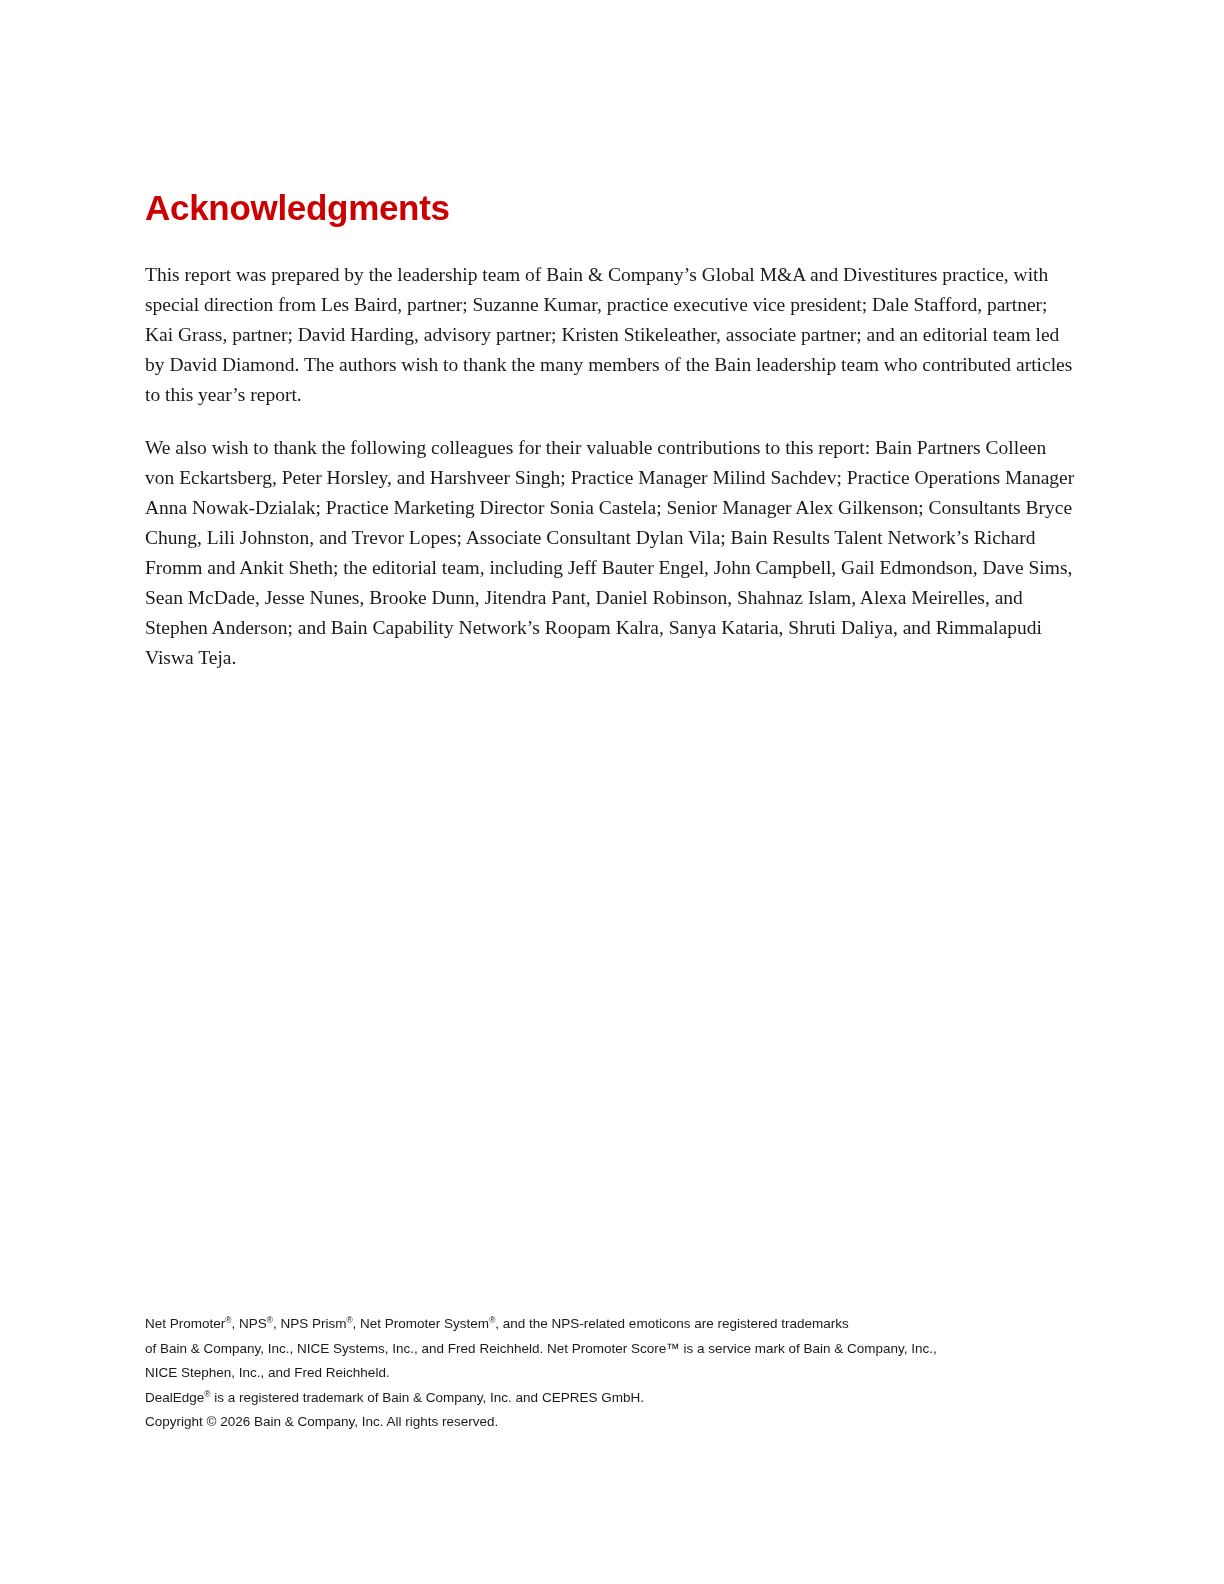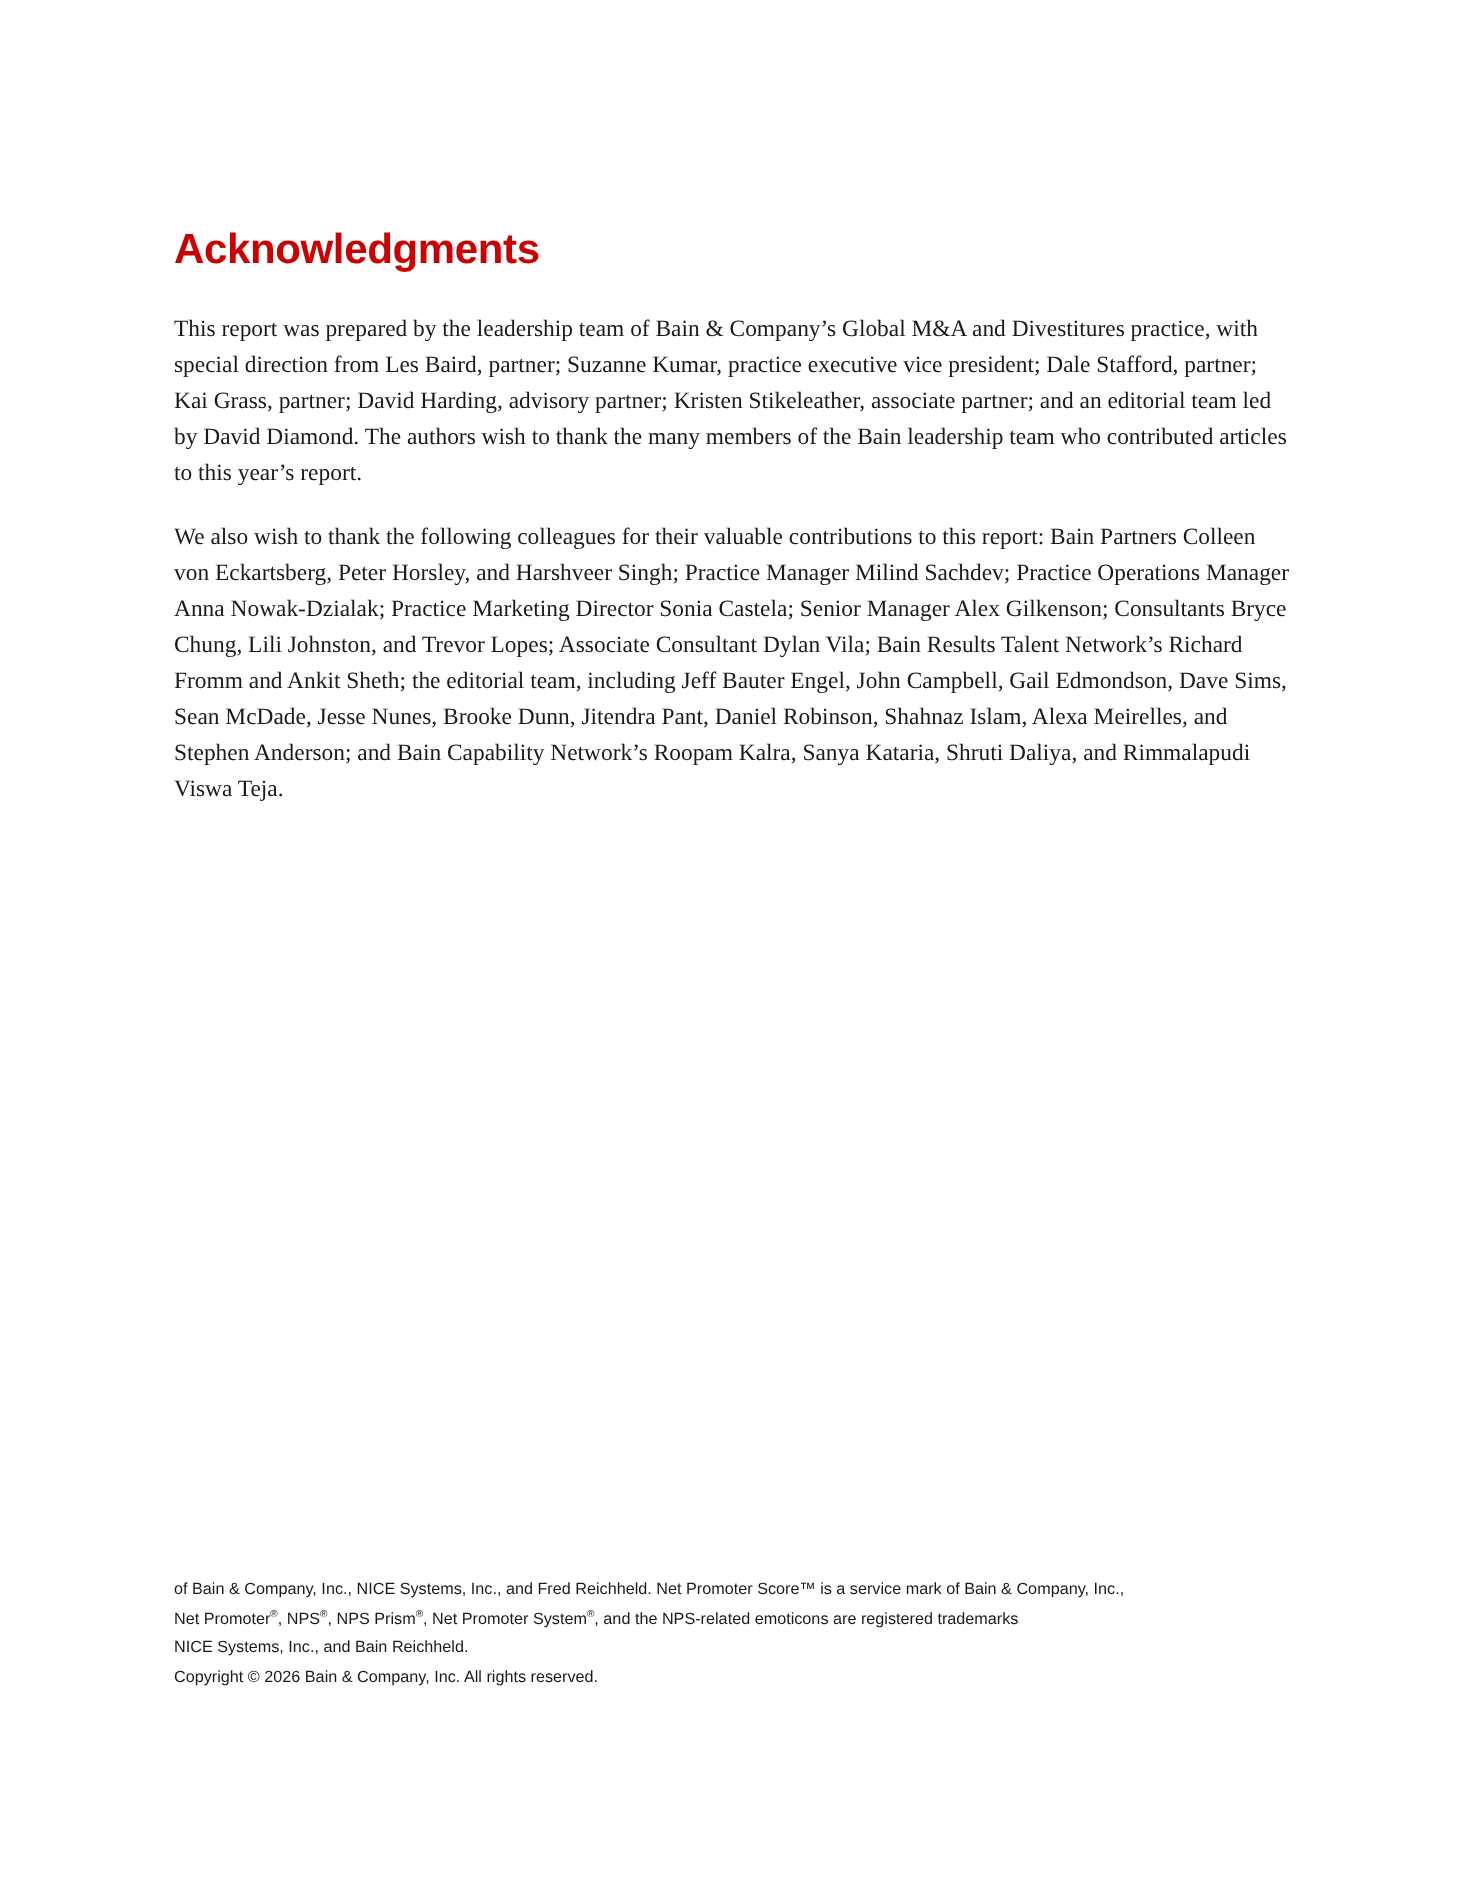--- a/index.html
+++ b/index.html
@@ -56,18 +56,19 @@
 <body>
 
 <div class="page">
   <div class="content">
     <h1 class="page-title">Acknowledgments</h1>
     <p class="body-paragraph">This report was prepared by the leadership team of Bain &amp; Company’s Global M&amp;A and Divestitures practice, with special direction from Les Baird, partner; Suzanne Kumar, practice executive vice president; Dale Stafford, partner; Kai Grass, partner; David Harding, advisory partner; Kristen Stikeleather, associate partner; and an editorial team led by David Diamond. The authors wish to thank the many members of the Bain leadership team who contributed articles to this year’s report.</p>
     <p class="body-paragraph">We also wish to thank the following colleagues for their valuable contributions to this report: Bain Partners Colleen von Eckartsberg, Peter Horsley, and Harshveer Singh; Practice Manager Milind Sachdev; Practice Operations Manager Anna Nowak-Dzialak; Practice Marketing Director Sonia Castela; Senior Manager Alex Gilkenson; Consultants Bryce Chung, Lili Johnston, and Trevor Lopes; Associate Consultant Dylan Vila; Bain Results Talent Network’s Richard Fromm and Ankit Sheth; the editorial team, including Jeff Bauter Engel, John Campbell, Gail Edmondson, Dave Sims, Sean McDade, Jesse Nunes, Brooke Dunn, Jitendra Pant, Daniel Robinson, Shahnaz Islam, Alexa Meirelles, and Stephen Anderson; and Bain Capability Network’s Roopam Kalra, Sanya Kataria, Shruti Daliya, and Rimmalapudi Viswa Teja.</p>
   </div>
 
   <div class="footnotes">
+    <div class="footnote-line">Net Promoter<sup>®</sup>, NPS<sup>®</sup>, NPS Prism<sup>®</sup>, Net Promoter System<sup>®</sup>, and the NPS-related emoticons are registered trademarks</div>
     <div class="footnote-line">of Bain &amp; Company, Inc., NICE Systems, Inc., and Fred Reichheld. Net Promoter Score™ is a service mark of Bain &amp; Company, Inc.,</div>
-    <div class="footnote-line">Net Promoter<sup>®</sup>, NPS<sup>®</sup>, NPS Prism<sup>®</sup>, Net Promoter System<sup>®</sup>, and the NPS-related emoticons are registered trademarks</div>
-    <div class="footnote-line">NICE Systems, Inc., and Bain Reichheld.</div>
+    <div class="footnote-line">NICE Stephen, Inc., and Fred Reichheld.</div>
+    <div class="footnote-line">DealEdge<sup>®</sup> is a registered trademark of Bain &amp; Company, Inc. and CEPRES GmbH.</div>
     <div class="footnote-line">Copyright © 2026 Bain &amp; Company, Inc. All rights reserved.</div>
   </div>
 </div>
 
 </body></html>

